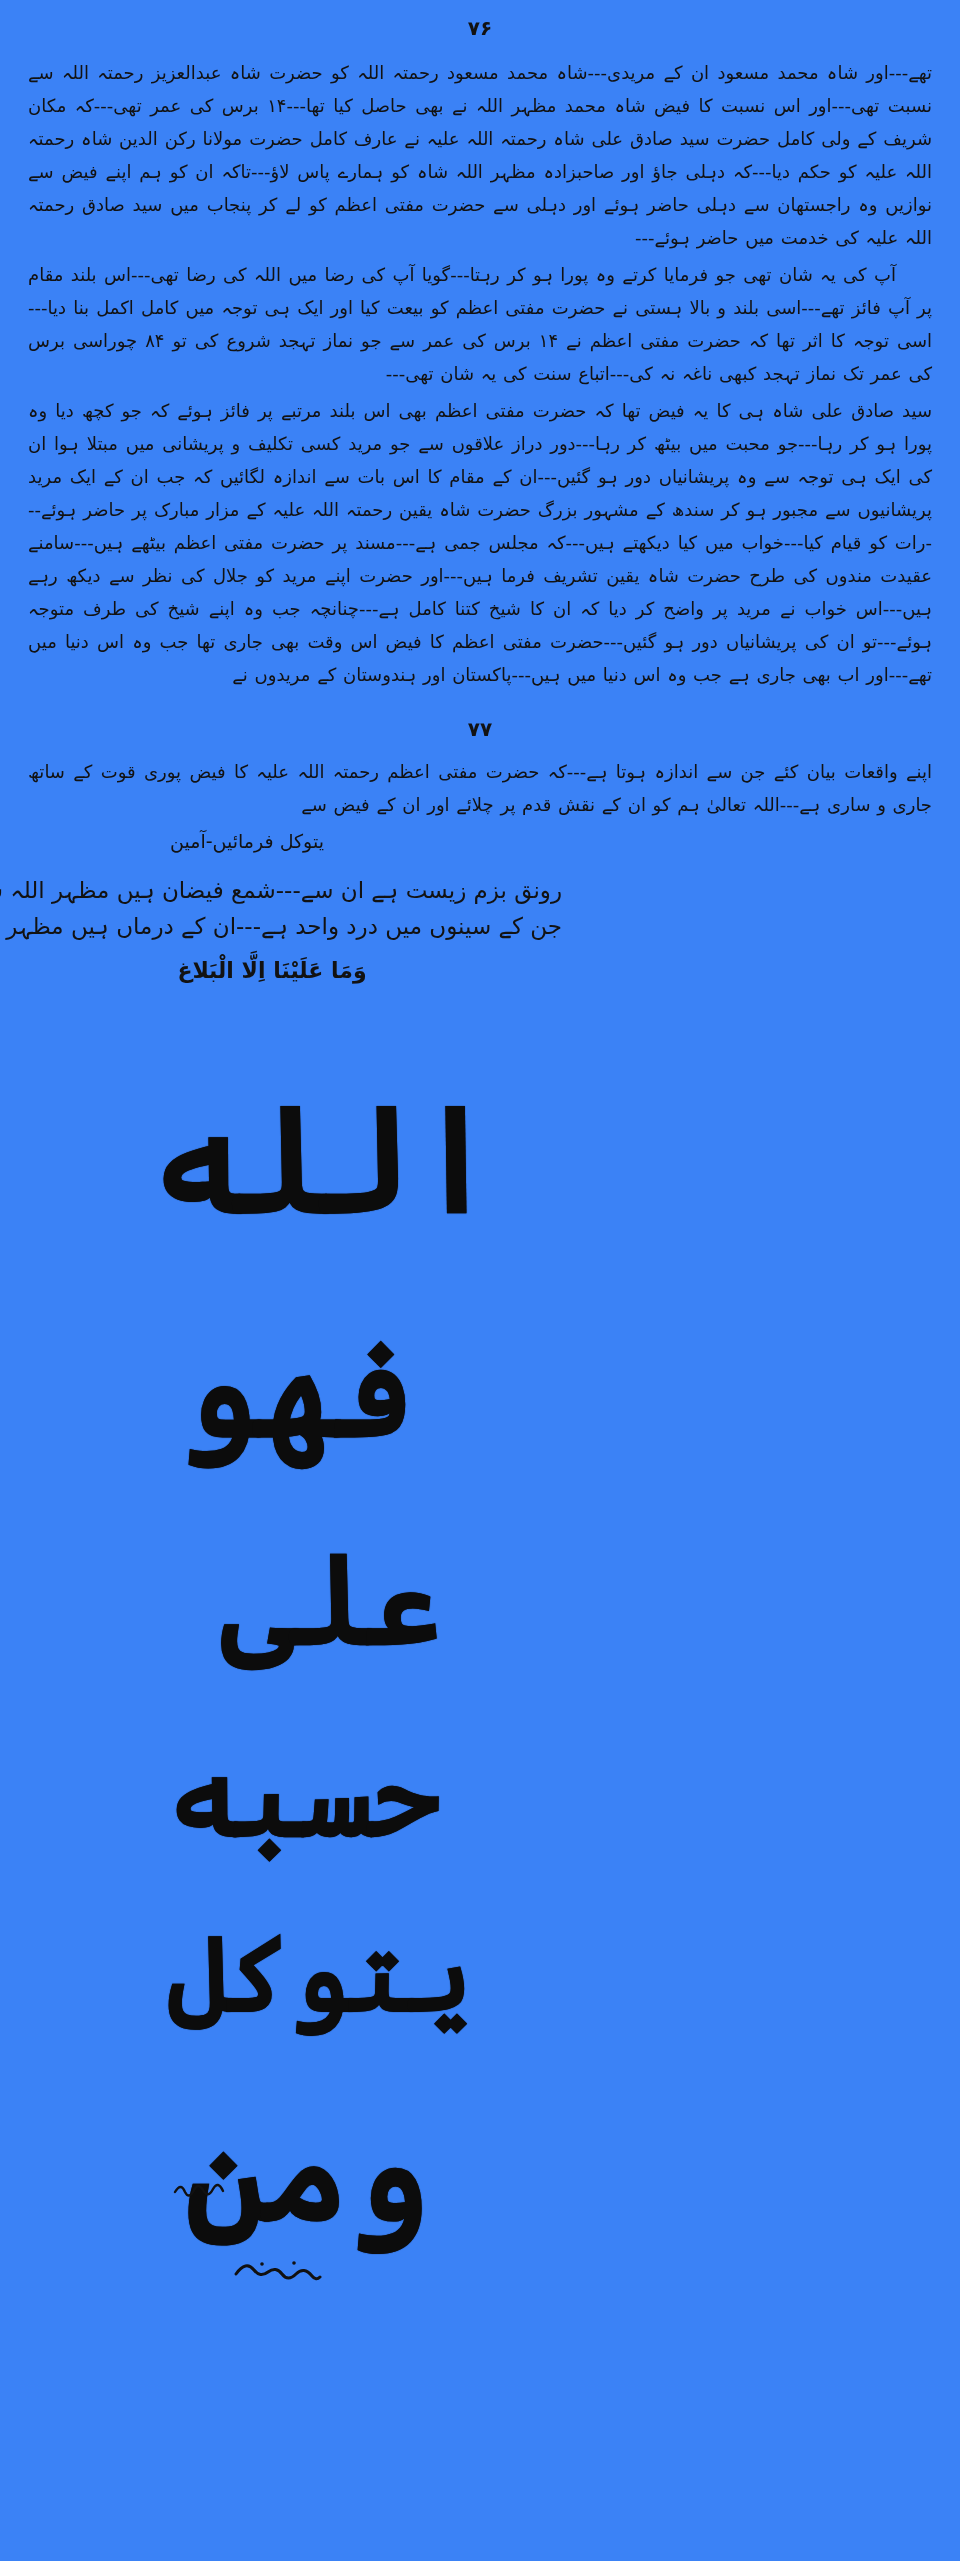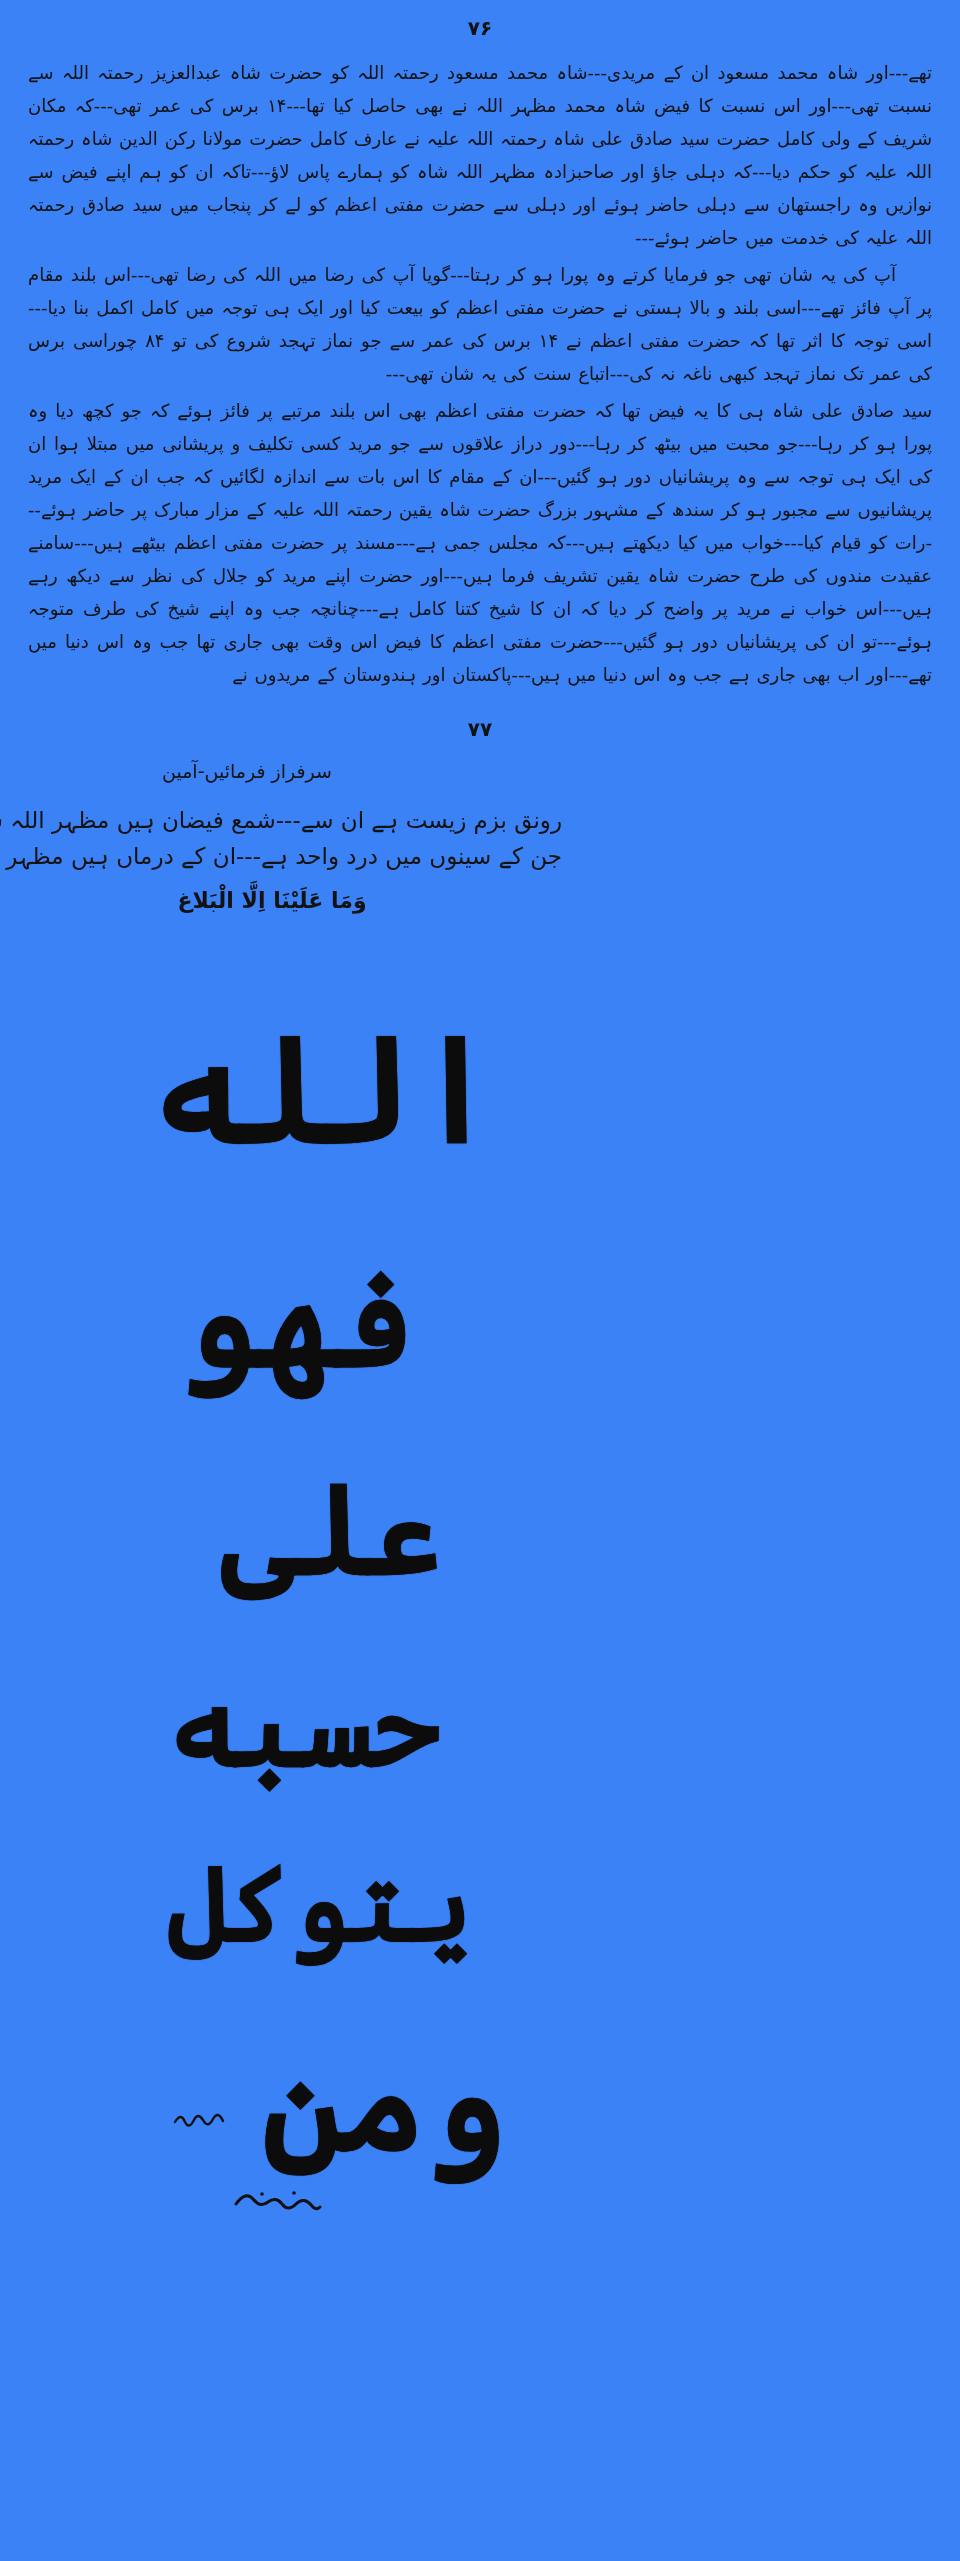--- a/index.html
+++ b/index.html
@@ -74,21 +74,21 @@
   .cal-seg {
     font-weight: bold;
     line-height: 1.62;
     text-shadow: 0 0 1px #000;
   }
   .cal-s1 { font-size: 148px; transform: translateX(14px); }
   .cal-s2 { font-size: 134px; transform: translateX(-14px); }
   .cal-s3 { font-size: 126px; transform: translateX(20px); }
   .cal-s4 { font-size: 116px; transform: translateX(-8px); }
   .cal-s5 { font-size: 104px; transform: translateX(8px); }
-  .cal-s6 { font-size: 140px; transform: translateX(-4px); text-align: right; }
+  .cal-s6 { font-size: 140px; transform: translateX(-4px); }
   .cal-mark {
     position: absolute;
     left: 60px;
     bottom: 86px;
   }
   .cal-signature {
     position: absolute;
     left: 120px;
     bottom: 4px;
   }
@@ -99,21 +99,22 @@
 <div class="page">
 
   <div class="pagenum">۷۶</div>
 
   <p class="para">تھے---اور شاہ محمد مسعود ان کے مریدی---شاہ محمد مسعود رحمتہ اللہ کو حضرت شاہ عبدالعزیز رحمتہ اللہ سے نسبت تھی---اور اس نسبت کا فیض شاہ محمد مظہر اللہ نے بھی حاصل کیا تھا---۱۴ برس کی عمر تھی---کہ مکان شریف کے ولی کامل حضرت سید صادق علی شاہ رحمتہ اللہ علیہ نے عارف کامل حضرت مولانا رکن الدین شاہ رحمتہ اللہ علیہ کو حکم دیا---کہ دہلی جاؤ اور صاحبزادہ مظہر اللہ شاہ کو ہمارے پاس لاؤ---تاکہ ان کو ہم اپنے فیض سے نوازیں وہ راجستھان سے دہلی حاضر ہوئے اور دہلی سے حضرت مفتی اعظم کو لے کر پنجاب میں سید صادق رحمتہ اللہ علیہ کی خدمت میں حاضر ہوئے---</p>
   <p class="para indent">آپ کی یہ شان تھی جو فرمایا کرتے وہ پورا ہو کر رہتا---گویا آپ کی رضا میں اللہ کی رضا تھی---اس بلند مقام پر آپ فائز تھے---اسی بلند و بالا ہستی نے حضرت مفتی اعظم کو بیعت کیا اور ایک ہی توجہ میں کامل اکمل بنا دیا---اسی توجہ کا اثر تھا کہ حضرت مفتی اعظم نے ۱۴ برس کی عمر سے جو نماز تہجد شروع کی تو ۸۴ چوراسی برس کی عمر تک نماز تہجد کبھی ناغہ نہ کی---اتباع سنت کی یہ شان تھی---</p>
   <p class="para">سید صادق علی شاہ ہی کا یہ فیض تھا کہ حضرت مفتی اعظم بھی اس بلند مرتبے پر فائز ہوئے کہ جو کچھ دیا وہ پورا ہو کر رہا---جو محبت میں بیٹھ کر رہا---دور دراز علاقوں سے جو مرید کسی تکلیف و پریشانی میں مبتلا ہوا ان کی ایک ہی توجہ سے وہ پریشانیاں دور ہو گئیں---ان کے مقام کا اس بات سے اندازہ لگائیں کہ جب ان کے ایک مرید پریشانیوں سے مجبور ہو کر سندھ کے مشہور بزرگ حضرت شاہ یقین رحمتہ اللہ علیہ کے مزار مبارک پر حاضر ہوئے---رات کو قیام کیا---خواب میں کیا دیکھتے ہیں---کہ مجلس جمی ہے---مسند پر حضرت مفتی اعظم بیٹھے ہیں---سامنے عقیدت مندوں کی طرح حضرت شاہ یقین تشریف فرما ہیں---اور حضرت اپنے مرید کو جلال کی نظر سے دیکھ رہے ہیں---اس خواب نے مرید پر واضح کر دیا کہ ان کا شیخ کتنا کامل ہے---چنانچہ جب وہ اپنے شیخ کی طرف متوجہ ہوئے---تو ان کی پریشانیاں دور ہو گئیں---حضرت مفتی اعظم کا فیض اس وقت بھی جاری تھا جب وہ اس دنیا میں تھے---اور اب بھی جاری ہے جب وہ اس دنیا میں ہیں---پاکستان اور ہندوستان کے مریدوں نے</p>
 
   <div class="pagenum second">۷۷</div>
 
-  <div class="ameen">سرفراز فرمائیں-آمین</div>
+  <p class="para">اپنے واقعات بیان کئے جن سے اندازہ ہوتا ہے---کہ حضرت مفتی اعظم رحمتہ اللہ علیہ کا فیض پوری قوت کے ساتھ جاری و ساری ہے---اللہ تعالیٰ ہم کو ان کے نقش قدم پر چلائے اور ان کے فیض سے</p>
+  <div class="ameen">يتوكل فرمائیں-آمین</div>
 
   <div class="poem">
     <div class="verse">رونق بزم زیست ہے ان سے---شمع فیضان ہیں مظہر اللہ شاہ</div>
     <div class="verse">جن کے سینوں میں درد واحد ہے---ان کے درماں ہیں مظہر اللہ شاہ</div>
   </div>
 
   <div class="arabic-line">وَمَا عَلَيْنَا اِلَّا الْبَلاغ</div>
 
   <div class="calligraphy">
     <div class="cal-seg cal-s1">الله</div>

